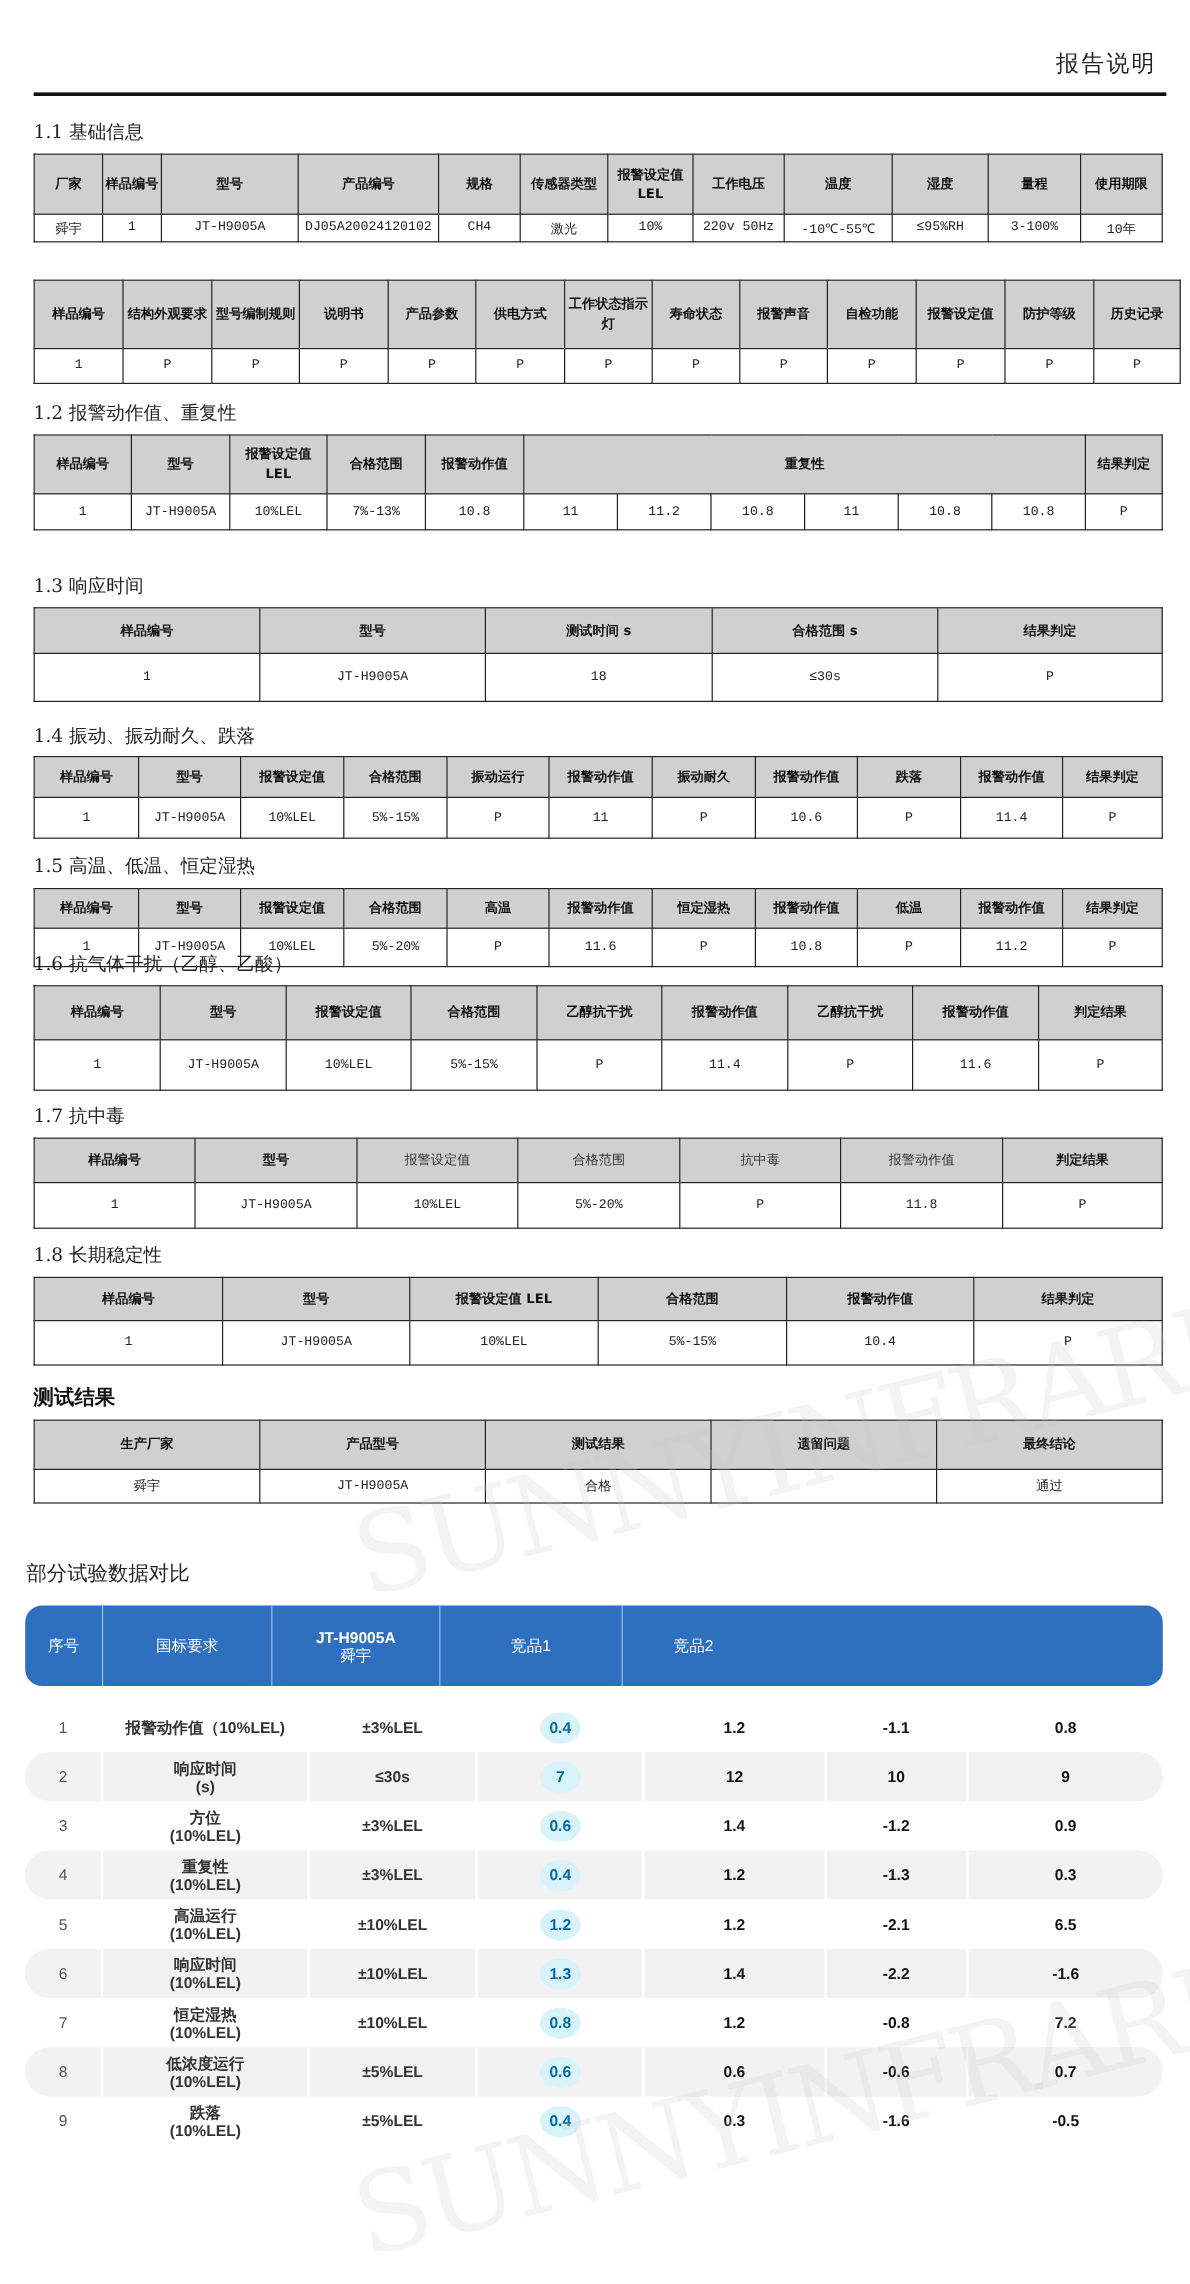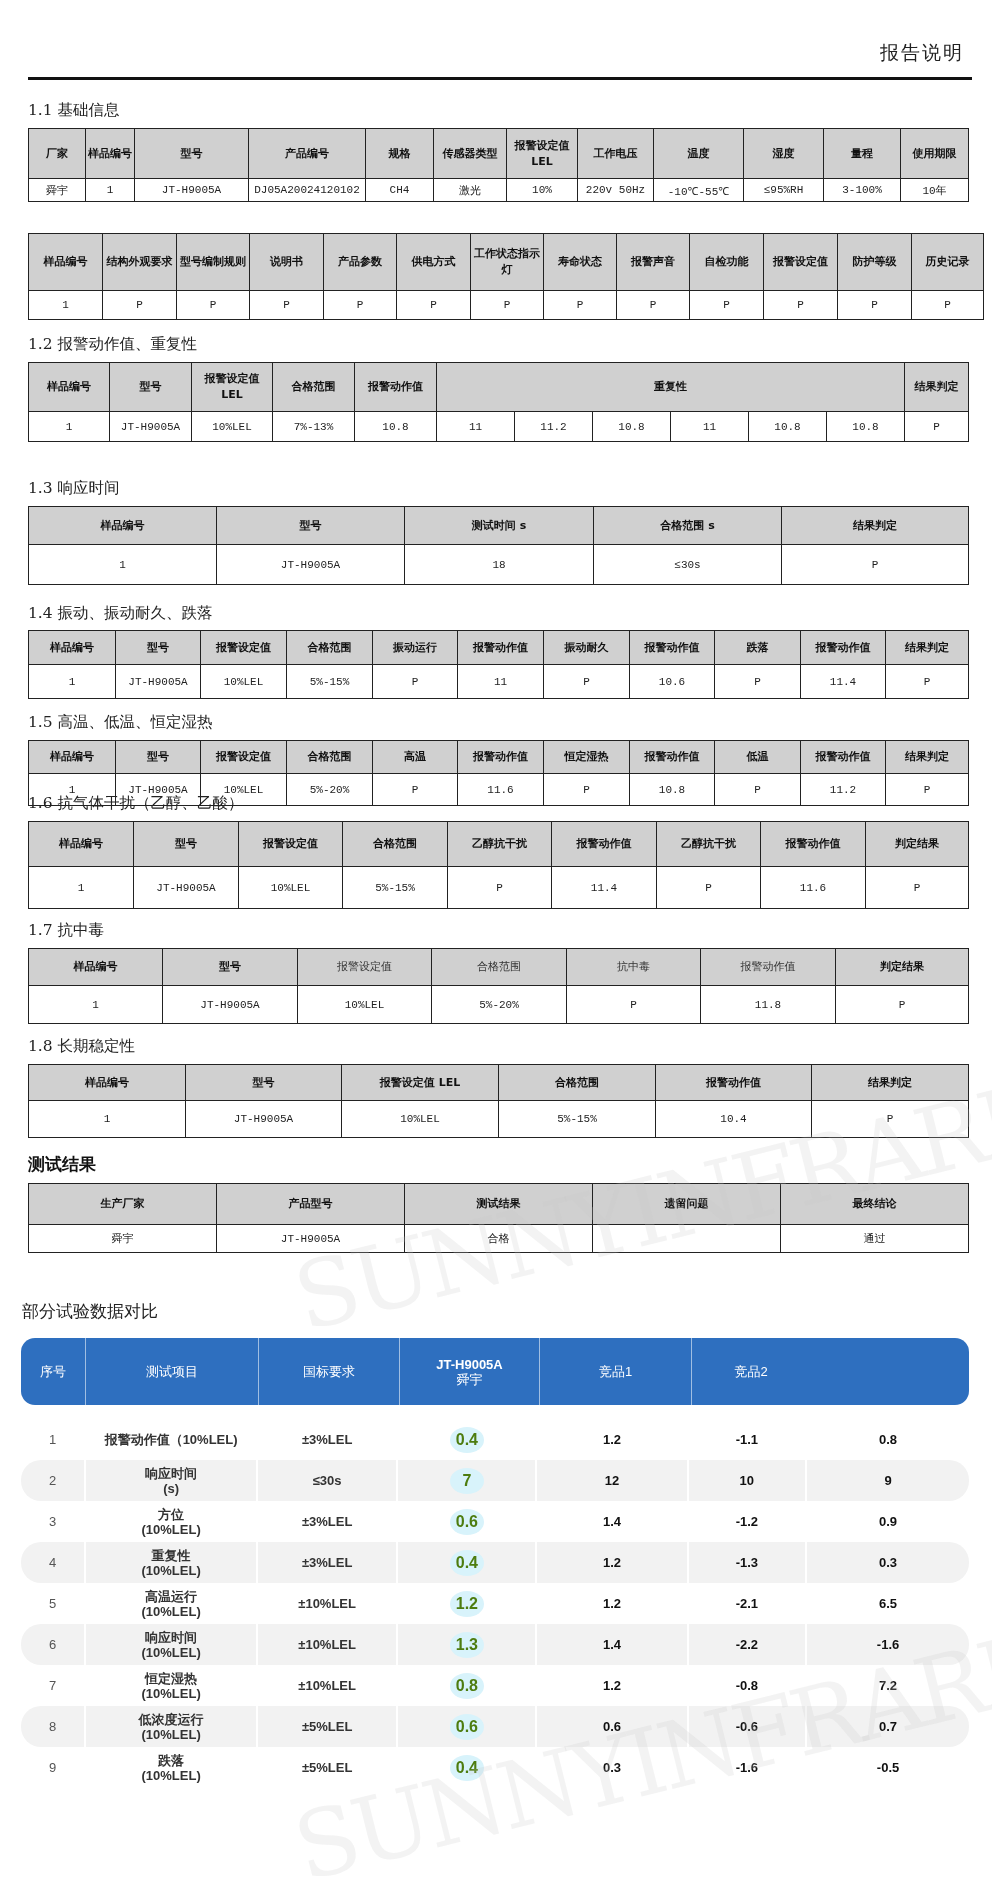--- a/index.html
+++ b/index.html
@@ -22,21 +22,21 @@
   .cmp-body { margin-top: 14px; }
   .cmp-row { display: flex; height: 41px; border-radius: 20px; }
   .cmp-row.band { background: #f2f2f2; }
   .cmp-row > div { display: flex; align-items: center; justify-content: center; text-align: center; font-size: 13px; line-height: 15px; border-right: 2px solid #fff; color: #222; }
   .cmp-row > div:last-child { border-right: none; }
   .c0 { width: 64px; } .c1 { width: 172px; } .c2 { width: 140px; } .c3 { width: 139px; } .c4 { width: 151px; } .c5 { width: 118px; } .c6 { width: 164px; }
   .cmp-row .seq { color: #555; }
   .cmp-row .item { font-weight: bold; color: #333; }
   .cmp-row .std { font-weight: bold; color: #333; }
   .cmp-row .num { font-weight: bold; color: #111; }
-  .pill { display: inline-flex; align-items: center; justify-content: center; width: 34px; height: 26px; border-radius: 50%; background: #d8f3fb; color: #4d7c0f; font-weight: bold; font-size: 16px; }
+  .pill { display: inline-flex; align-items: center; justify-content: center; width: 34px; height: 26px; border-radius: 50%; background: #d8f3fb; color: #0369a1; font-weight: bold; font-size: 13px; }
 </style>
 </head>
 <body>
 
 <div class="page-title">报告说明</div>
 <div class="title-rule"></div>
 
 <div class="sec-title" style="top:100px">1.1 基础信息</div>
 <table class="rep" style="top:128px">
   <colgroup>
@@ -421,21 +421,20 @@
     <td></td>
     <td>通过</td>
   </tr>
 </tbody>
   </table>
 
 <div class="cmp-title">部分试验数据对比</div>
 <div class="cmp">
   <div class="cmp-head">
     <div class="c0">序号</div>
-    <div class="c1">测试项目</div>
     <div class="c2">国标要求</div>
     <div class="c3" style="flex-direction:column;font-weight:bold;">
       <span>JT-H9005A</span>
       <span style="font-weight:normal">舜宇</span>
     </div>
     <div class="c4">竞品1</div>
     <div class="c5">竞品2</div>
   </div>
   <div class="cmp-body" id="cmp-body">
       <div class="cmp-row">

